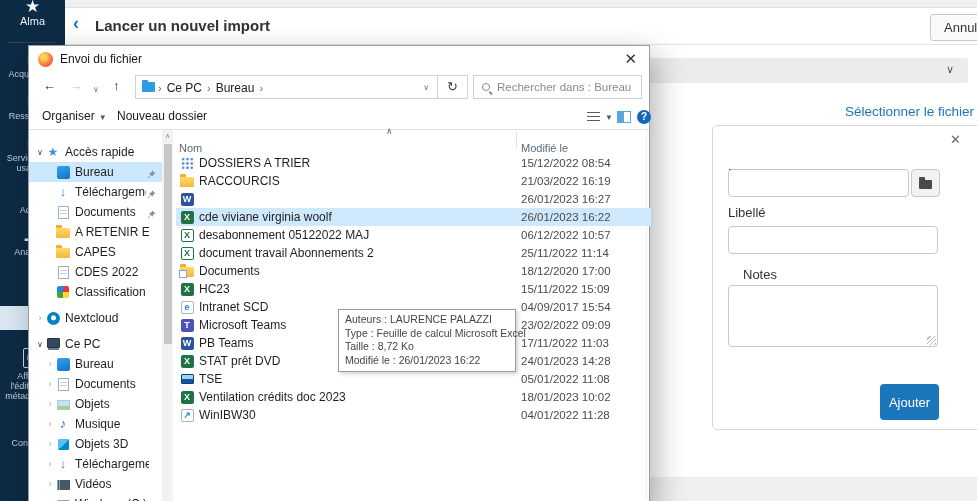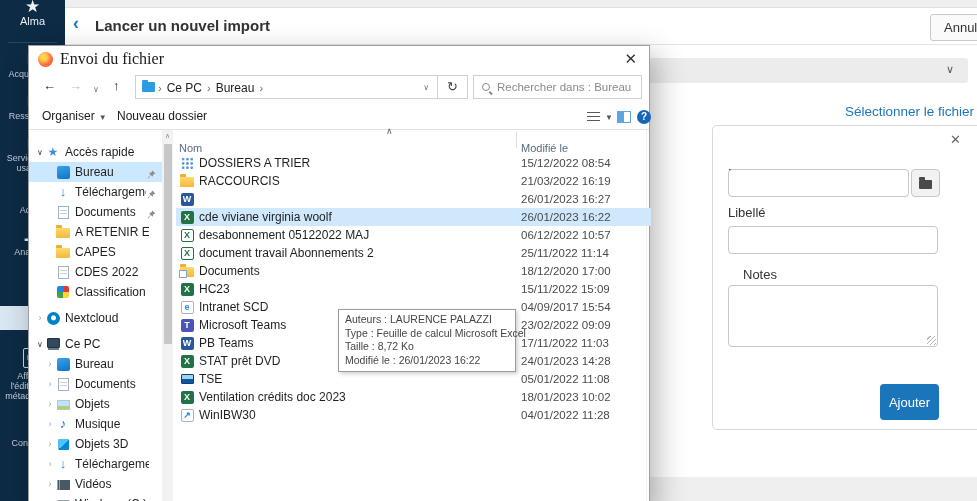--- a/index.html
+++ b/index.html
@@ -48,21 +48,21 @@
   .inp-notes { width:210px; height:62px; border:1px solid #c7c7c7; border-radius:4px; resize:none; font-family:"Liberation Sans",sans-serif; font-size:12px; padding:4px 6px; }
   .notes-grip { position:absolute; right:2px; bottom:2px; width:9px; height:9px; background:repeating-linear-gradient(135deg,transparent 0 2px,#b5b5b5 2px 3px); pointer-events:none; }
   .add-btn { position:absolute; left:167px; top:258px; width:59px; height:36px; background:#1b75bb; color:#fff; border:none; border-radius:4px; font-size:13px; cursor:pointer; }
 
   .footer-bar { position:absolute; left:65px; top:477px; width:912px; height:24px; background:#efefef; z-index:0; }
 
   
   .dialog { position:absolute; left:28px; top:45px; width:622px; height:462px; background:#fff; border:1px solid #9e9e9e; box-shadow:6px 10px 28px rgba(0,0,0,.30); z-index:10; }
   .dlg-titlebar { position:absolute; left:0; top:0; width:100%; height:26px; display:flex; align-items:center; padding-left:9px; }
   .ff-icon { width:15px; height:15px; border-radius:50%; background:radial-gradient(circle at 38% 35%, #ffd54f 0 20%, #ff7043 55%, #e64a19 100%); margin-right:7px; }
-  .dlg-title { font-size:16px; color:#1a1a1a;font-family:Liberation Serif, serif; }
+  .dlg-title { font-size:12px; color:#1a1a1a; }
   .dlg-close { position:absolute; right:12px; top:4px; font-size:15px; color:#333; cursor:pointer; }
   .dlg-navrow { position:absolute; left:0; top:26px; width:100%; height:31px; }
   .nav-btn { position:absolute; top:6px; font-size:13px; color:#1a1a1a; cursor:pointer; line-height:16px; }
   .nav-fwd { color:#c0c0c0; }
   .nav-chev { font-size:8px; color:#777; top:10px; }
   .addr-box { position:absolute; left:106px; top:3px; width:303px; height:24px; border:1px solid #d0d0d0; display:flex; align-items:center; padding-left:6px; }
   .addr-folder { width:13px; height:10px; background:#2b9ce3; border-radius:1px; position:relative; }
   .addr-folder::before { content:""; position:absolute; top:-2px; left:0; width:6px; height:2px; background:#2b9ce3; border-radius:1px 1px 0 0; }
   .crumb { font-size:12px; color:#222; margin:0 2px; cursor:pointer; }
   .crumb-sep { font-size:11px; color:#666; margin:0 3px; }

